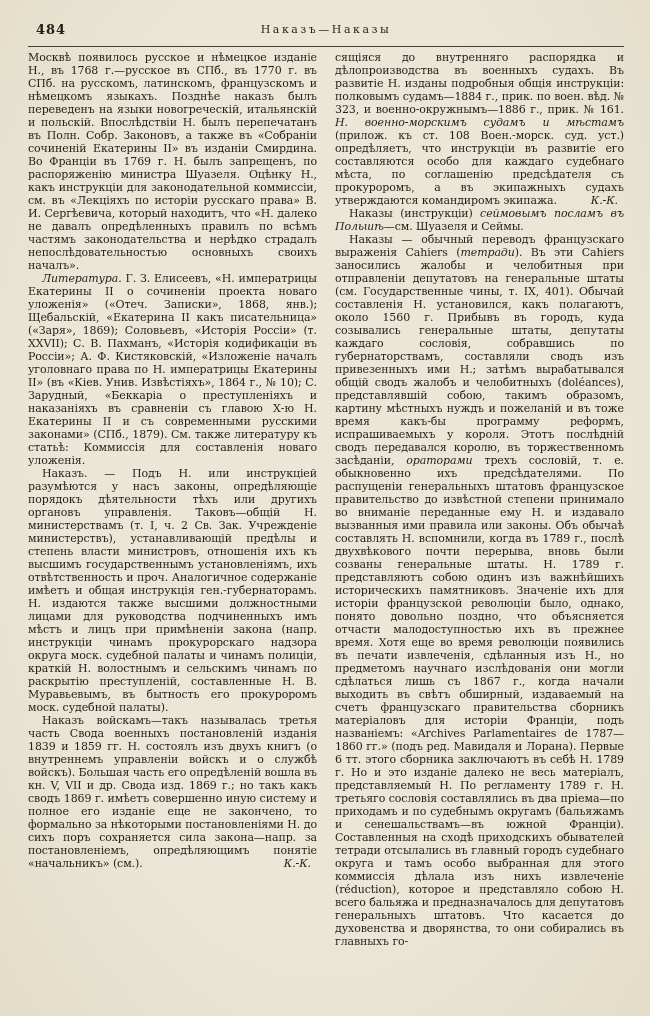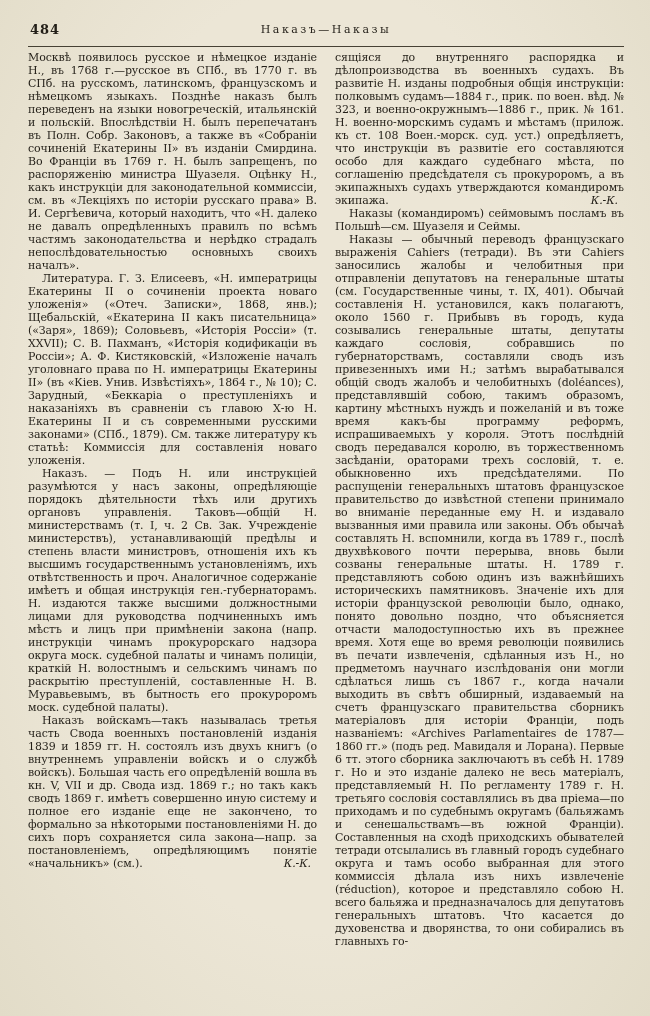--- a/index.html
+++ b/index.html
@@ -14,21 +14,21 @@
     overflow:hidden;
     box-sizing:border-box;
     padding:22px 26px 8px 28px;
   }
   .header{
     position:relative;
     height:22px;
     margin-bottom:2px;
   }
   .pagenum{
-    position:absolute;left:2px;top:0;
+    position:absolute;left:8px;top:0;
     font-size:13px;font-weight:bold;letter-spacing:1px;
   }
   .title{
     display:block;text-align:center;
     font-size:11px;letter-spacing:2.5px;
     padding-top:1px;
   }
   .rule{
     height:0;border-top:1px solid #464134;
     margin:0 0 4px 0;
@@ -51,21 +51,21 @@
   .divider{
     width:1px;
     background:#464134;
     margin:0 8px 0 9px;
   }
   .para{margin:0;}
   .para.indent{text-indent:14px;}
   .para.sig{text-align:right;font-style:italic;padding-right:6px;}
   .para.pull{margin-top:-13px;}
   .b{font-weight:normal;}
-  .i{}
+  .i{font-style:italic;}
 </style>
 </head>
 <body>
 
 <div class="page">
 
   <div class="header">
     <span class="pagenum">484</span>
     <span class="title">Наказъ—Наказы</span>
   </div>
@@ -77,18 +77,18 @@
         <p class="para"><span>Москвѣ появилось русское и нѣмецкое изданіе Н., въ 1768 г.—русское въ СПб., въ 1770 г. въ СПб. на русскомъ, латинскомъ, французскомъ и нѣмецкомъ языкахъ. Позднѣе наказъ былъ переведенъ на языки новогреческій, итальянскій и польскій. Впослѣдствіи Н. былъ перепечатанъ въ Полн. Собр. Законовъ, а также въ «Собраніи сочиненій Екатерины II» въ изданіи Смирдина. Во Франціи въ 1769 г. Н. былъ запрещенъ, по распоряженію министра Шуазеля. Оцѣнку Н., какъ инструкціи для законодательной коммиссіи, см. въ «Лекціяхъ по исторіи русскаго права» В. И. Сергѣевича, который находитъ, что «Н. далеко не давалъ опредѣленныхъ правилъ по всѣмъ частямъ законодательства и нерѣдко страдалъ непослѣдовательностью основныхъ своихъ началъ».</span></p>
         <p class="para indent"><span class="i">Литература.</span><span> Г. З. Елисеевъ, «Н. императрицы Екатерины II о сочиненіи проекта новаго уложенія» («Отеч. Записки», 1868, янв.); Щебальскій, «Екатерина II какъ писательница» («Заря», 1869); Соловьевъ, «Исторія Россіи» (т. XXVII); С. В. Пахманъ, «Исторія кодификаціи въ Россіи»; А. Ф. Кистяковскій, «Изложеніе началъ уголовнаго права по Н. императрицы Екатерины II» (въ «Кіев. Унив. Извѣстіяхъ», 1864 г., № 10); С. Зарудный, «Беккаріа о преступленіяхъ и наказаніяхъ въ сравненіи съ главою Х-ю Н. Екатерины II и съ современными русскими законами» (СПб., 1879). См. также литературу къ статьѣ: Коммиссія для составленія новаго уложенія.</span></p>
         <p class="para indent"><span class="b">Наказъ.</span><span> — Подъ Н. или инструкціей разумѣются у насъ законы, опредѣляющіе порядокъ дѣятельности тѣхъ или другихъ органовъ управленія. Таковъ—общій Н. министерствамъ (т. I, ч. 2 Св. Зак. Учрежденіе министерствъ), устанавливающій предѣлы и степень власти министровъ, отношенія ихъ къ высшимъ государственнымъ установленіямъ, ихъ отвѣтственность и проч. Аналогичное содержаніе имѣетъ и общая инструкція ген.-губернаторамъ. Н. издаются также высшими должностными лицами для руководства подчиненныхъ имъ мѣстъ и лицъ при примѣненіи закона (напр. инструкціи чинамъ прокурорскаго надзора округа моск. судебной палаты и чинамъ полиціи, краткій Н. волостнымъ и сельскимъ чинамъ по раскрытію преступленій, составленные Н. В. Муравьевымъ, въ бытность его прокуроромъ моск. судебной палаты).</span></p>
         <p class="para indent"><span class="b">Наказъ войскамъ</span><span>—такъ называлась третья часть Свода военныхъ постановленій изданія 1839 и 1859 гг. Н. состоялъ изъ двухъ книгъ (о внутреннемъ управленіи войскъ и о службѣ войскъ). Большая часть его опредѣленій вошла въ кн. V, VII и др. Свода изд. 1869 г.; но такъ какъ сводъ 1869 г. имѣетъ совершенно иную систему и полное его изданіе еще не закончено, то формально за нѣкоторыми постановленіями Н. до сихъ поръ сохраняется сила закона—напр. за постановленіемъ, опредѣляющимъ понятіе «начальникъ» (см.).</span></p>
         <p class="para sig pull"><span class="i">К.-К.</span></p>
       </div>
     <div class="divider"></div>
     <div class="col" id="col-right">
         <p class="para"><span>сящіяся до внутренняго распорядка и дѣлопроизводства въ военныхъ судахъ. Въ развитіе Н. изданы подробныя общія инструкціи: полковымъ судамъ—1884 г., прик. по воен. вѣд. № 323, и военно-окружнымъ—1886 г., прик. № 161. </span><span class="i">Н. военно-морскимъ судамъ и мѣстамъ</span><span> (прилож. къ ст. 108 Воен.-морск. суд. уст.) опредѣляетъ, что инструкціи въ развитіе его составляются особо для каждаго судебнаго мѣста, по соглашенію предсѣдателя съ прокуроромъ, а въ экипажныхъ судахъ утверждаются командиромъ экипажа.</span></p>
         <p class="para sig pull"><span class="i">К.-К.</span></p>
-        <p class="para indent"><span class="b">Наказы</span><span> (командиромъ) </span><span class="i">сеймовымъ посламъ въ Польшѣ</span><span>—см. Шуазеля и Сеймы.</span></p>
+        <p class="para indent"><span class="b">Наказы</span><span> (инструкціи) </span><span class="i">сеймовымъ посламъ въ Польшѣ</span><span>—см. Шуазеля и Сеймы.</span></p>
         <p class="para indent"><span class="b">Наказы</span><span> — обычный переводъ французскаго выраженія Cahiers (</span><span class="i">тетради</span><span>). Въ эти Cahiers заносились жалобы и челобитныя при отправленіи депутатовъ на генеральные штаты (см. Государственные чины, т. IX, 401). Обычай составленія Н. установился, какъ полагаютъ, около 1560 г. Прибывъ въ городъ, куда созывались генеральные штаты, депутаты каждаго сословія, собравшись по губернаторствамъ, составляли сводъ изъ привезенныхъ ими Н.; затѣмъ вырабатывался общій сводъ жалобъ и челобитныхъ (doléances), представлявшій собою, такимъ образомъ, картину мѣстныхъ нуждъ и пожеланій и въ тоже время какъ-бы программу реформъ, испрашиваемыхъ у короля. Этотъ послѣдній сводъ передавался королю, въ торжественномъ засѣданіи, </span><span class="i">ораторами</span><span> трехъ сословій, т. е. обыкновенно ихъ предсѣдателями. По распущеніи генеральныхъ штатовъ французское правительство до извѣстной степени принимало во вниманіе переданные ему Н. и издавало вызванныя ими правила или законы. Объ обычаѣ составлять Н. вспомнили, когда въ 1789 г., послѣ двухвѣкового почти перерыва, вновь были созваны генеральные штаты. Н. 1789 г. представляютъ собою одинъ изъ важнѣйшихъ историческихъ памятниковъ. Значеніе ихъ для исторіи французской революціи было, однако, понято довольно поздно, что объясняется отчасти малодоступностью ихъ въ прежнее время. Хотя еще во время революціи появились въ печати извлеченія, сдѣланныя изъ Н., но предметомъ научнаго изслѣдованія они могли сдѣлаться лишь съ 1867 г., когда начали выходить въ свѣтъ обширный, издаваемый на счетъ французскаго правительства сборникъ матеріаловъ для исторіи Франціи, подъ названіемъ: «Archives Parlamentaires de 1787—1860 гг.» (подъ ред. Мавидаля и Лорана). Первые 6 тт. этого сборника заключаютъ въ себѣ Н. 1789 г. Но и это изданіе далеко не весь матеріалъ, представляемый Н. По регламенту 1789 г. Н. третьяго сословія составлялись въ два пріема—по приходамъ и по судебнымъ округамъ (бальяжамъ и сенешальствамъ—въ южной Франціи). Составленныя на сходѣ приходскихъ обывателей тетради отсылались въ главный городъ судебнаго округа и тамъ особо выбранная для этого коммиссія дѣлала изъ нихъ извлеченіе (réduction), которое и представляло собою Н. всего бальяжа и предназначалось для депутатовъ генеральныхъ штатовъ. Что касается до духовенства и дворянства, то они собирались въ главныхъ го-</span></p>
       </div>
   </div>
 
 </div>
 
 </body></html>

